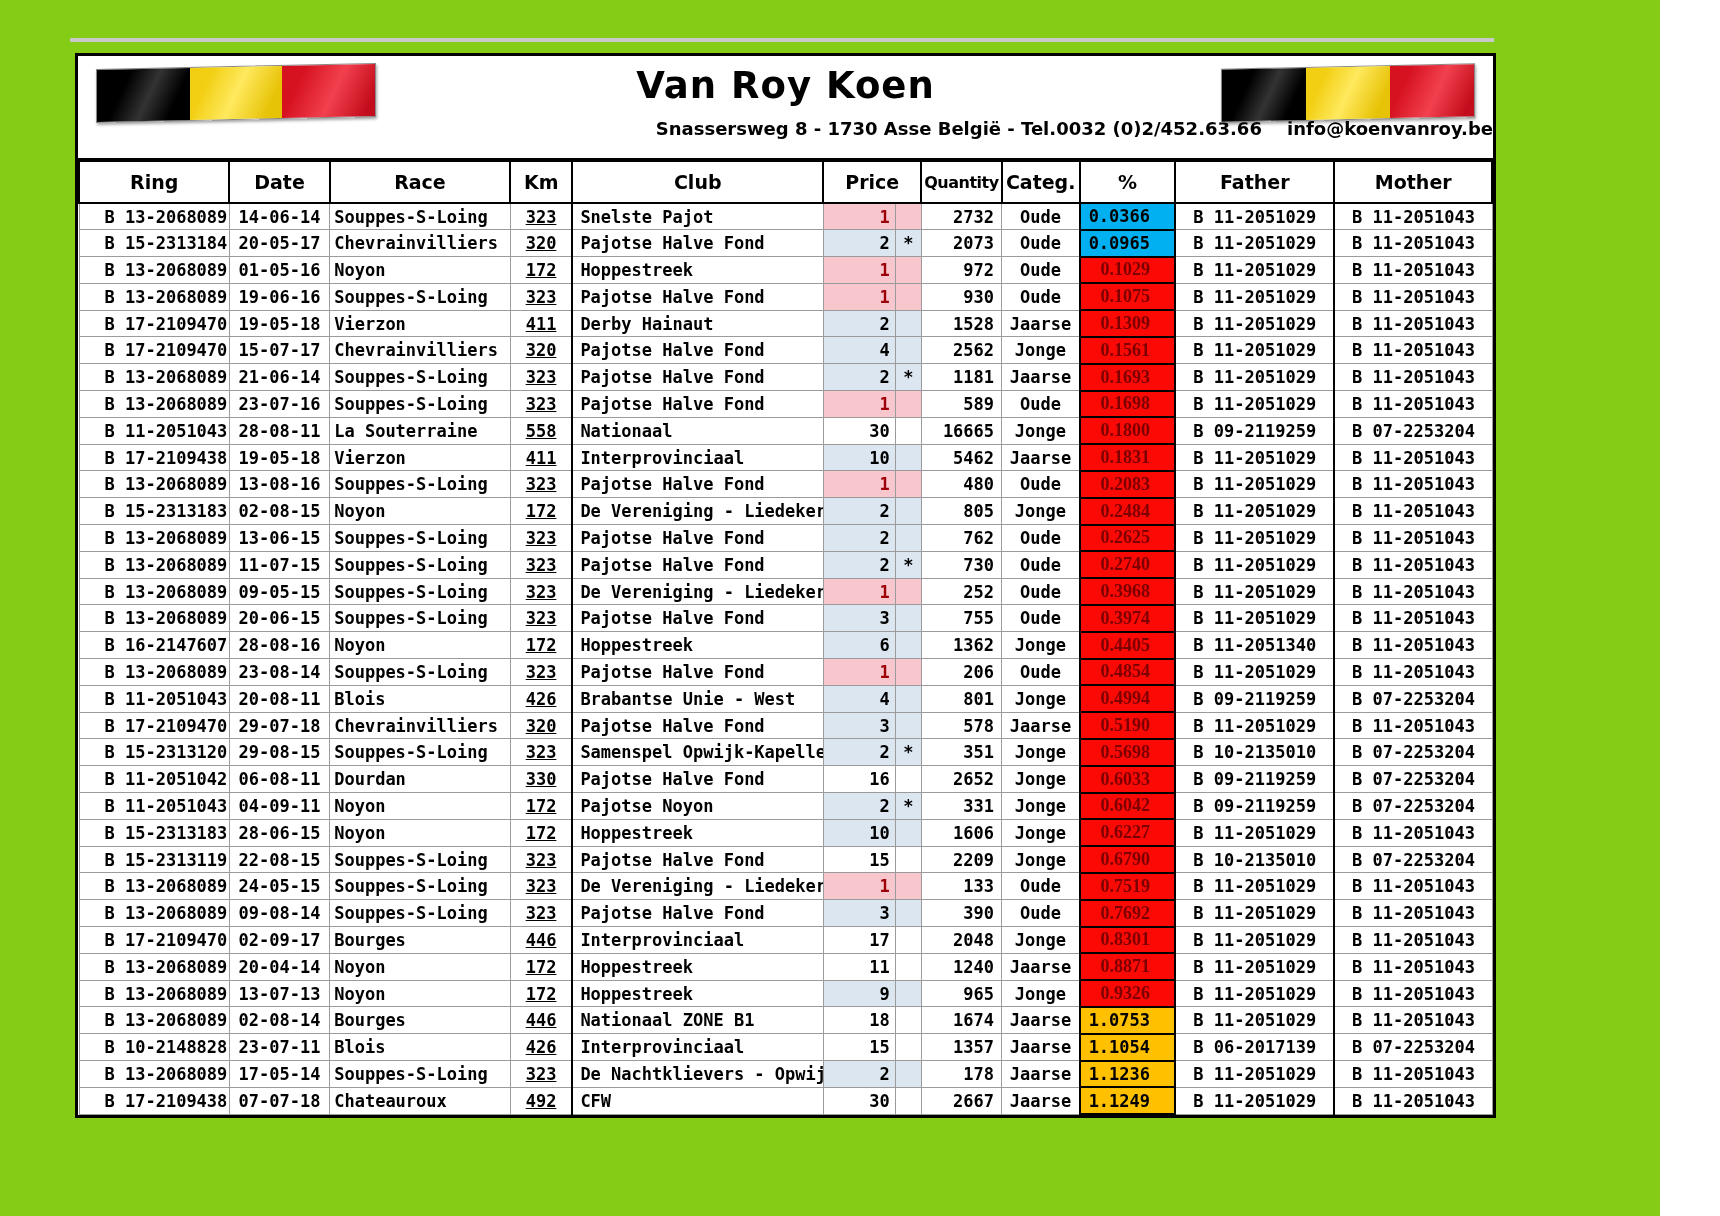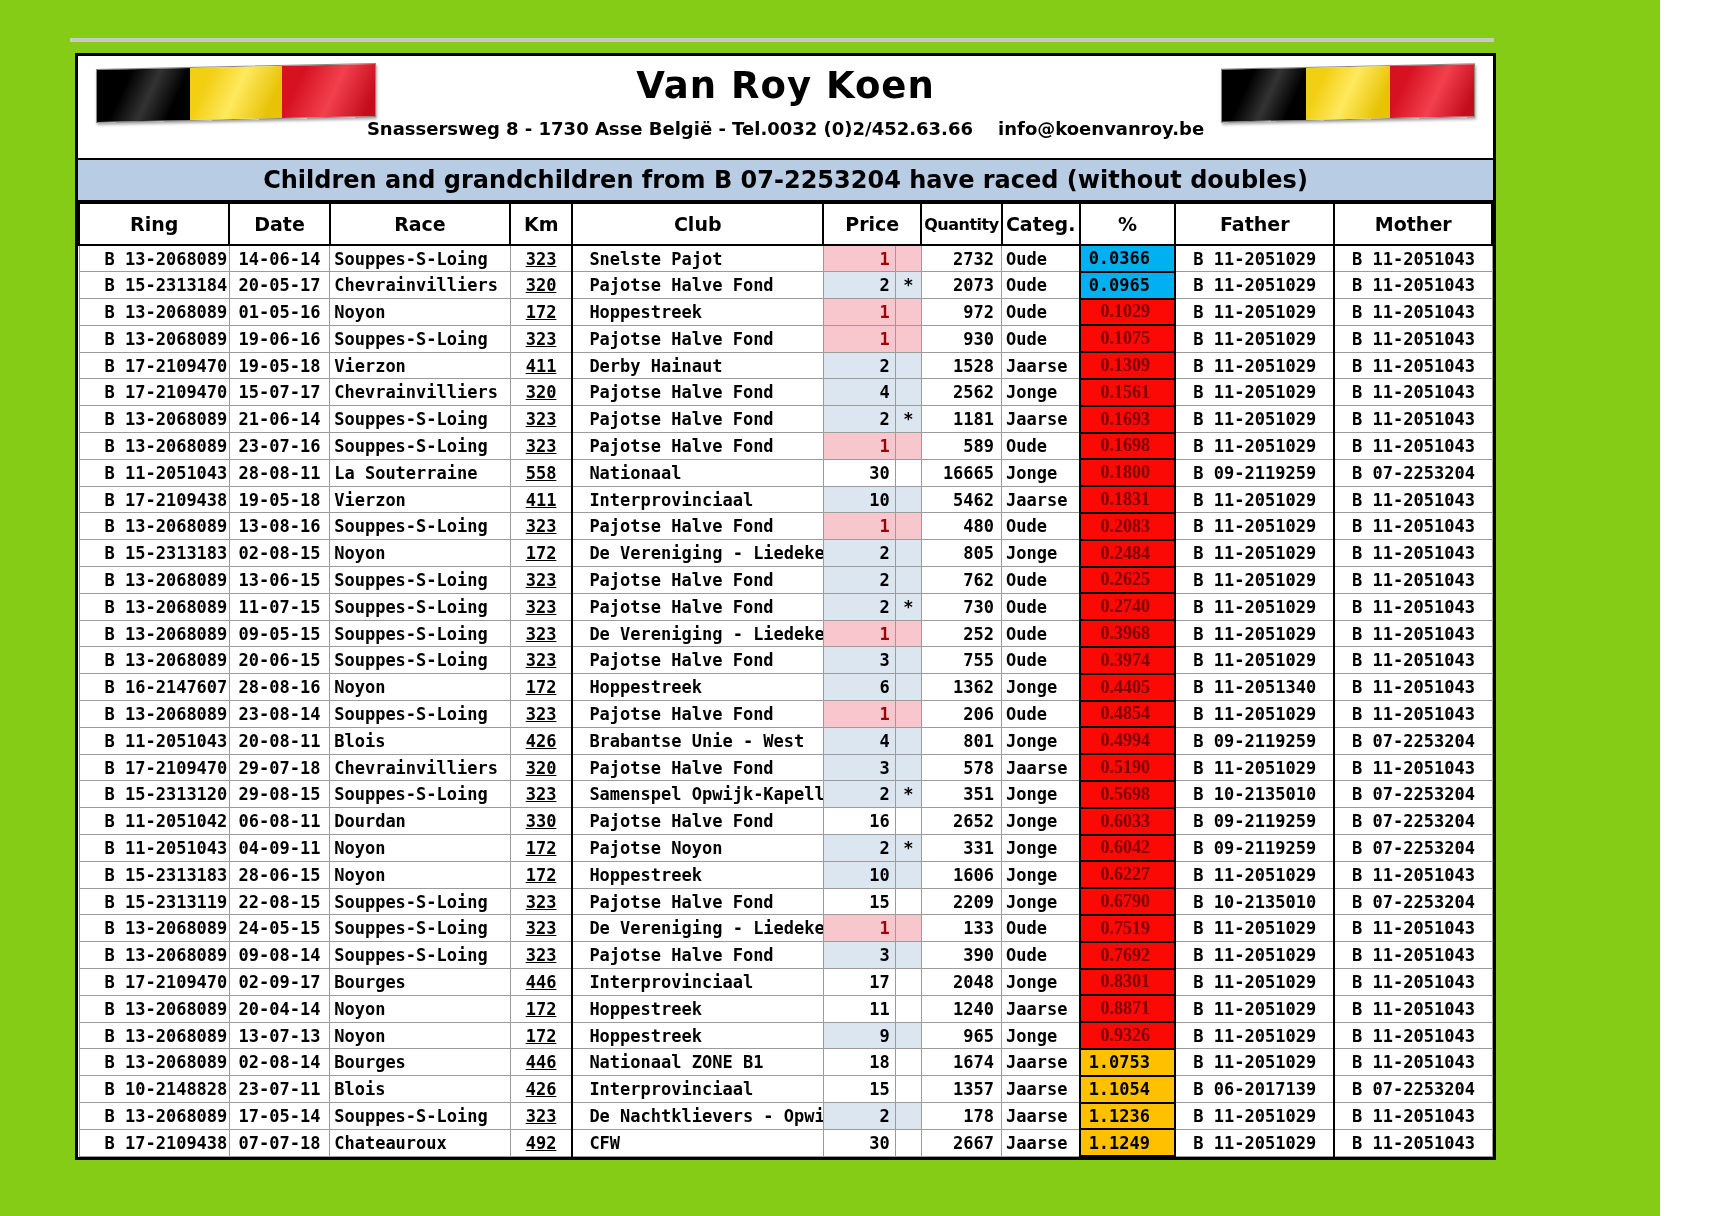--- a/index.html
+++ b/index.html
@@ -7,21 +7,21 @@
         font-family:"DejaVu Sans Mono", monospace;}
   .top-rule{position:absolute;left:70px;top:38px;width:1424px;height:4px;background:#c9c9c9;}
 
   .sheet{position:absolute;left:75px;top:53px;width:1415px;border:3px solid #000;background:#fff;}
 
   
   .masthead{position:relative;height:102px;background:#fff;border-bottom:2px solid #000;}
   .title{position:absolute;left:0;right:0;top:8px;text-align:center;
          font-family:"DejaVu Sans", sans-serif;font-weight:bold;font-size:37px;color:#000;
          letter-spacing:1px;}
-  .address{position:absolute;left:0;right:0;top:62px;text-align:center;
+  .address{position:absolute;left:0;right:0;top:62px;text-align:right;
            font-family:"DejaVu Sans", sans-serif;font-weight:bold;font-size:18px;color:#000;
            white-space:pre;}
   .flag{position:absolute;top:10px;height:52px;display:flex;border:1px solid #888;
         box-shadow:1px 2px 3px rgba(0,0,0,.35);transform:skewY(-1.2deg);}
   .flag-left{left:18px;width:278px;}
   .flag-right{right:18px;width:252px;}
   .flag span{flex:1;display:block;}
   .flag .b1{background:linear-gradient(115deg,#000 30%,#333 55%,#000 80%);}
   .flag .b2{background:linear-gradient(115deg,#f2cf13 20%,#ffe95e 50%,#e7c307 85%);}
   .flag .b3{background:linear-gradient(115deg,#d61120 20%,#f2404e 55%,#c40d1c 90%);}
@@ -43,25 +43,25 @@
            padding:0;overflow:hidden;white-space:nowrap;}
   thead th.th-quantity{font-size:16px;letter-spacing:-0.5px;}
 
   tbody td{border:1px solid #9b9b9b;height:24.8px;padding:0 4px;
            font-size:17px;font-weight:bold;color:#000;
            white-space:nowrap;overflow:hidden;background:#fff;}
   td.ring{padding-left:25px;}
   td.date{text-align:center;padding:0 2px;}
   td.race{padding-left:4px;}
   td.km{text-align:center;text-decoration:underline;}
-  td.club{padding-left:16px;border-left:2px solid #000;}
+  td.club{padding-left:7px;border-left:2px solid #000;}
   td.price{text-align:right;padding-right:5px;}
   td.ast{text-align:center;padding:0;}
   td.qty{text-align:right;padding-right:7px;}
-  td.categ{margin-top:8px;}
+  td.categ{text-align:center;margin-top:8px;}
   td.pct{text-align:right;padding-right:24px;border:2px solid #000;}
   td.father{text-align:center;border-left:2px solid #000;border-right:2px solid #000;}
   td.mother{text-align:center;}
 
   
   td.price-pink{background:#f8c7ce;color:#9c0006;}
   td.price-blue{background:#dce6f1;color:#000;}
   td.price-white{background:#fff;color:#000;}
   td.ast-pink{background:#f8c7ce;}
   td.ast-blue{background:#dce6f1;}
@@ -87,21 +87,20 @@
       </div>
       <div class="title">Van Roy Koen</div>
       <div class="address">Snassersweg 8 - 1730 Asse België - Tel.0032 (0)2/452.63.66    info@koenvanroy.be</div>
       <div class="flag flag-right">
         <span class="b1"></span>
           <span class="b2"></span>
           <span class="b3"></span>
       </div>
     </div>
 
-    <div class="subtitle-band" style="background: rgb(184, 204, 228);">Children and grandchildren from B 07-2253204 have raced (without doubles)</div>
 
     <table>
       <colgroup>
         <col class="c-ring">
           <col class="c-date">
           <col class="c-race">
           <col class="c-km">
         <col class="c-club">
           <col class="c-price">
           <col class="c-ast">

